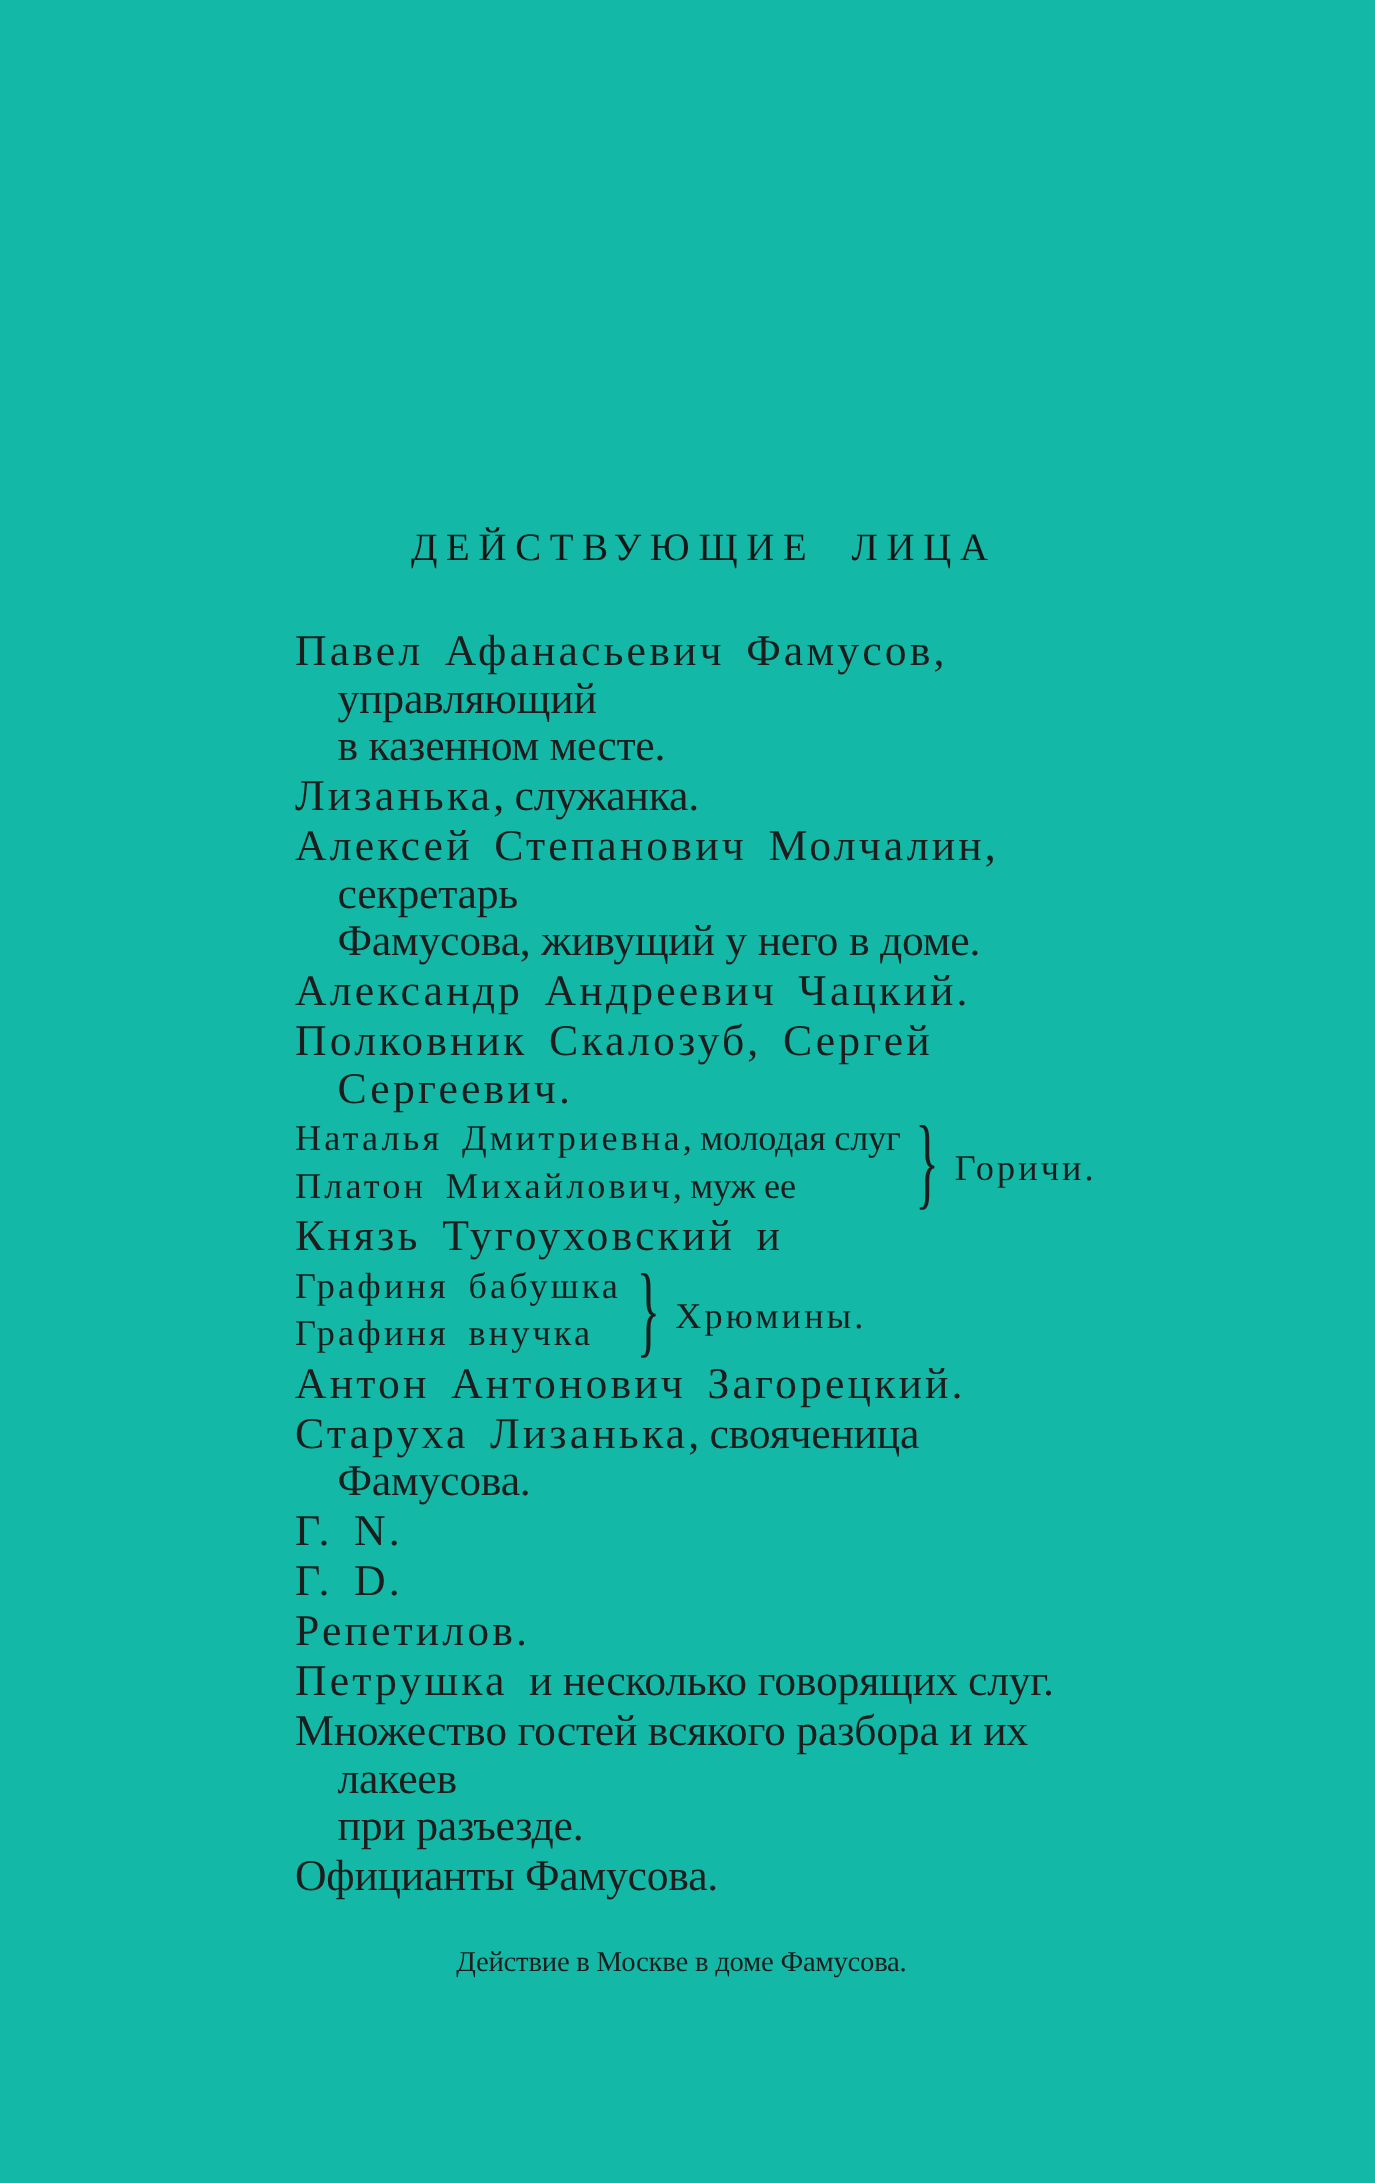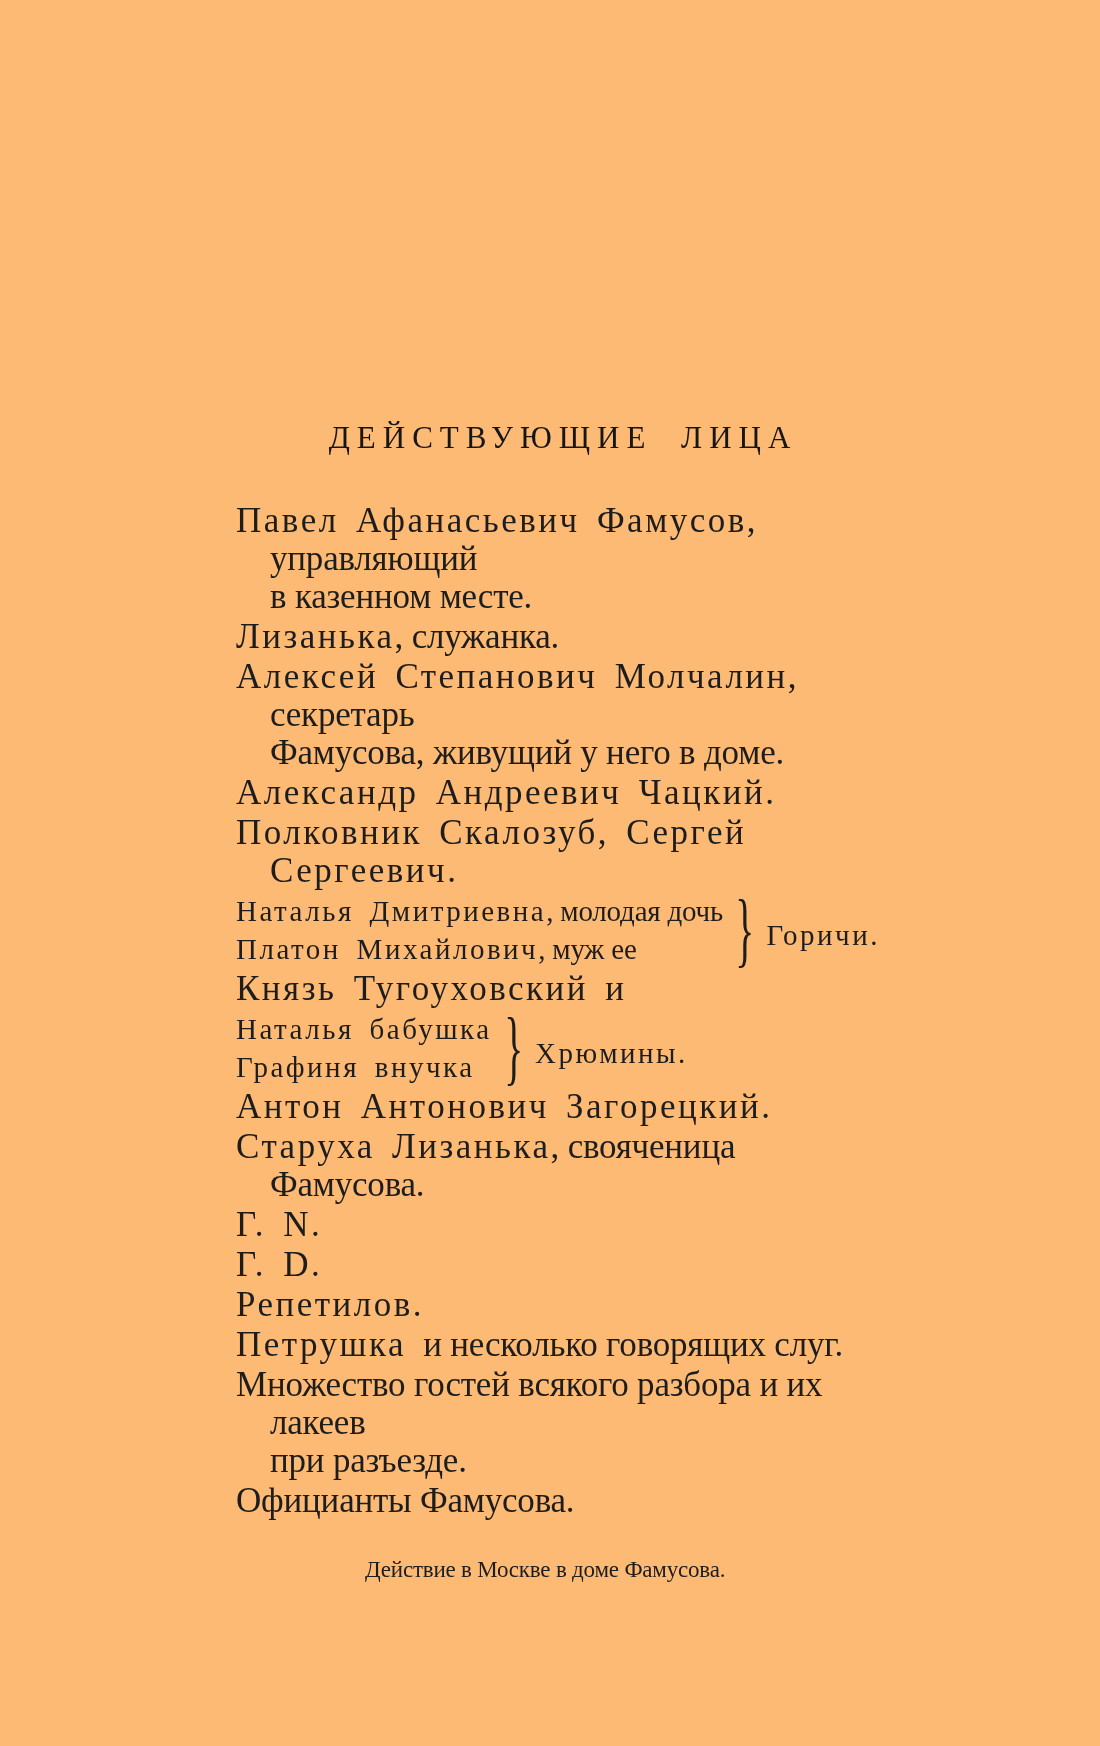--- a/index.html
+++ b/index.html
@@ -1,20 +1,20 @@
 <!DOCTYPE html>
 <html lang="ru"><head>
 <meta charset="utf-8">
 <style>
   html, body { margin: 0; padding: 0; background: #ffffff; }
   .page {
     position: relative;
     width: 1100px;
     height: 1746px;
-    background: #fdba74;
+    background: #14b8a6;
     font-family: "Liberation Serif", "DejaVu Serif", serif;
     color: #1d1d1d;
     overflow: hidden;
   }
   .column {
     box-sizing: border-box;
     padding: 418px 210px 0 236px; 
   }
   .title {
     margin: 0;
@@ -96,33 +96,33 @@
 
       <p class="entry"><span class="nm">Алексей Степанович Молчалин</span><span class="ds">, секретарь
 Фамусова, живущий у него в доме.</span></p>
 
       <p class="entry"><span class="nm">Александр Андреевич Чацкий</span><span class="ds">.</span></p>
 
       <p class="entry"><span class="nm">Полковник Скалозуб, Сергей Сергеевич</span><span class="ds">.</span></p>
 
       <div class="group">
         <div class="gnames">
-          <p class="gline"><span class="nm">Наталья Дмитриевна</span><span class="ds">, молодая дочь</span></p>
+          <p class="gline"><span class="nm">Наталья Дмитриевна</span><span class="ds">, молодая слуг</span></p>
           <p class="gline"><span class="nm">Платон Михайлович</span><span class="ds">, муж ее</span></p>
         </div>
         <div class="brace">}</div>
         <div class="glabel">Горичи.</div>
       </div>
 
       <p class="entry"><span class="nm">Князь Тугоуховский и</span><span class="ds"></span></p>
 
 
       <div class="group">
         <div class="gnames">
-          <p class="gline"><span class="nm">Наталья бабушка</span><span class="ds"></span></p>
+          <p class="gline"><span class="nm">Графиня бабушка</span><span class="ds"></span></p>
           <p class="gline"><span class="nm">Графиня внучка</span><span class="ds"></span></p>
         </div>
         <div class="brace">}</div>
         <div class="glabel">Хрюмины.</div>
       </div>
 
       <p class="entry"><span class="nm">Антон Антонович Загорецкий</span><span class="ds">.</span></p>
 
       <p class="entry"><span class="nm">Старуха Лизанька</span><span class="ds">, свояченица Фамусова.</span></p>
 

